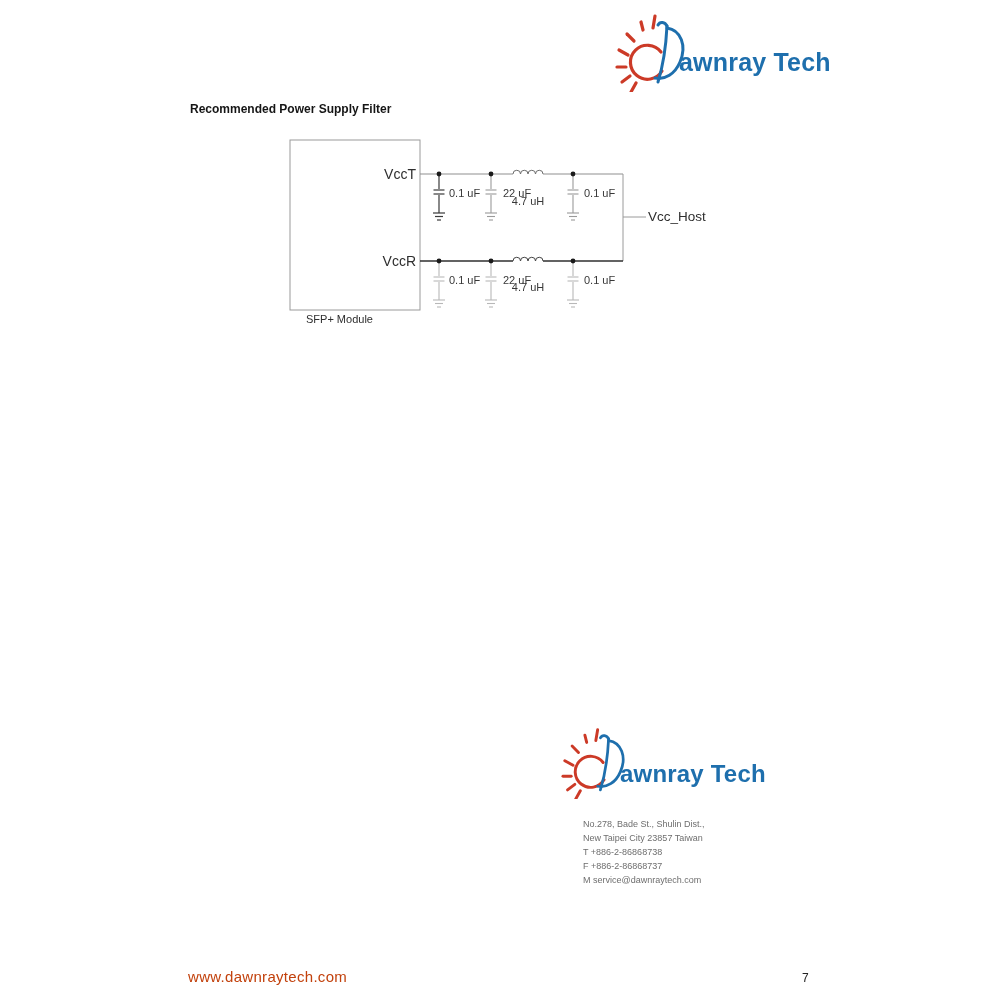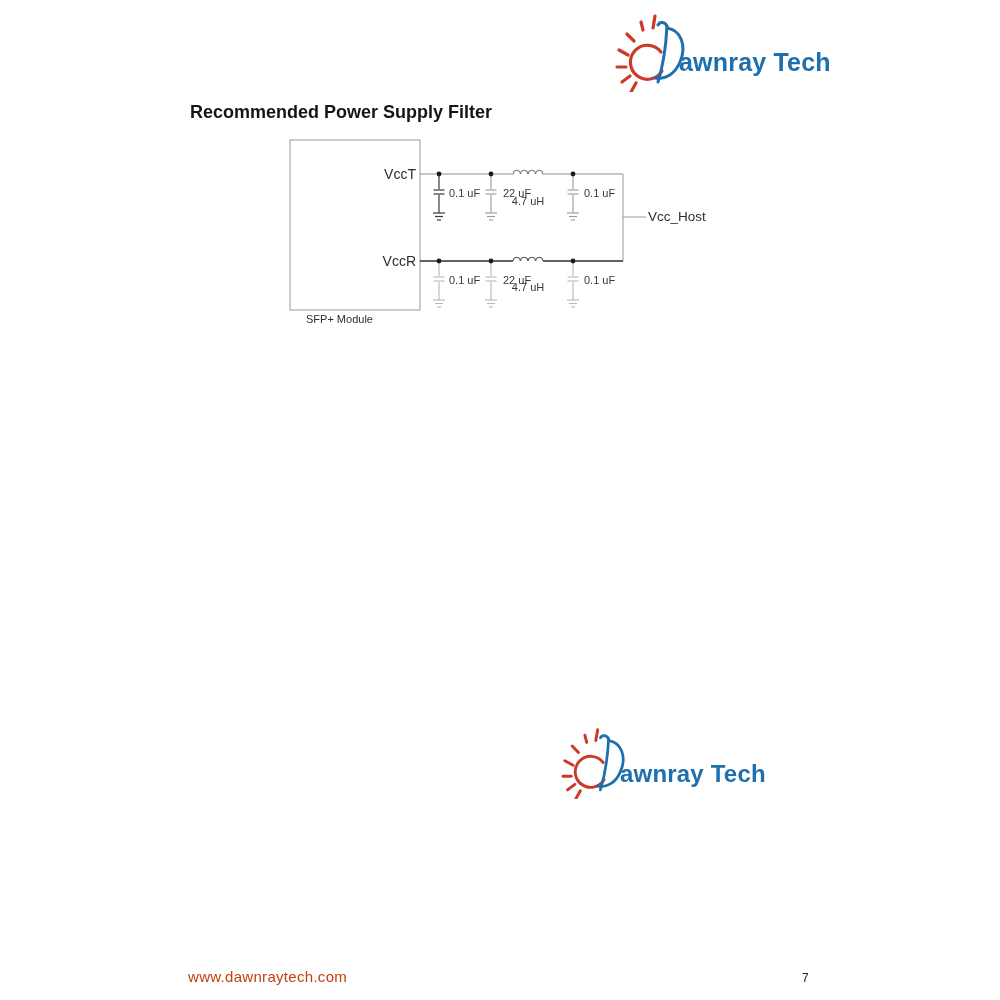--- a/index.html
+++ b/index.html
@@ -2,21 +2,21 @@
 <html><head>
 <meta charset="utf-8">
 <style>
   * { margin:0; padding:0; box-sizing:border-box; }
   html,body { width:1000px; height:1000px; background:#ffffff;
               font-family:"Liberation Sans", sans-serif; }
   .page { position:relative; width:1000px; height:1000px; background:#fff; overflow:hidden; }
   .abs { position:absolute; }
 
   
-  .doc-heading { left:190px; top:102px; font-size:18px; font-weight:bold; color:#151515; }
+  .doc-heading { left:190px; top:102px; font-size:12px; font-weight:bold; color:#151515; }
 
   
   .logo { display:flex; align-items:flex-start; }
   .logo-top { left:615px; top:12px; }
   .logo-bottom { left:561px; top:726px; }
   .logo-text { color:#1e6fad; font-weight:bold; letter-spacing:0.2px; }
   .logo-top .logo-text { font-size:25px; margin-left:-8px; margin-top:36px; }
   .logo-bottom .logo-text { font-size:24px; margin-left:-7px; margin-top:34px; }
 
   
@@ -196,18 +196,25 @@
       </g>
       <g stroke="#1e6fad" stroke-width="3" stroke-linecap="round" fill="none">
         <path d="M 52,14 C 50,10 45,9 43,13"></path>
         <path d="M 52,14 C 51,34 48,54 43,70"></path>
         <path d="M 52,16 C 66,18 72,34 65,50 C 60,62 50,68 40,66"></path>
       </g>
     </svg>
     <span class="logo-text">awnray Tech</span>
   </div>
 
+  <div class="abs contact-block">
+    <div>No.278, Bade St., Shulin Dist.,</div>
+    <div>New Taipei City 23857 Taiwan</div>
+    <div>T +886-2-86868738</div>
+    <div>F +886-2-86868737</div>
+    <div>M service@dawnraytech.com</div>
+  </div>
 
 
   <span class="abs footer-site">www.dawnraytech.com</span>
   <span class="abs footer-page">7</span>
 
 </div>
 
 </body></html>

